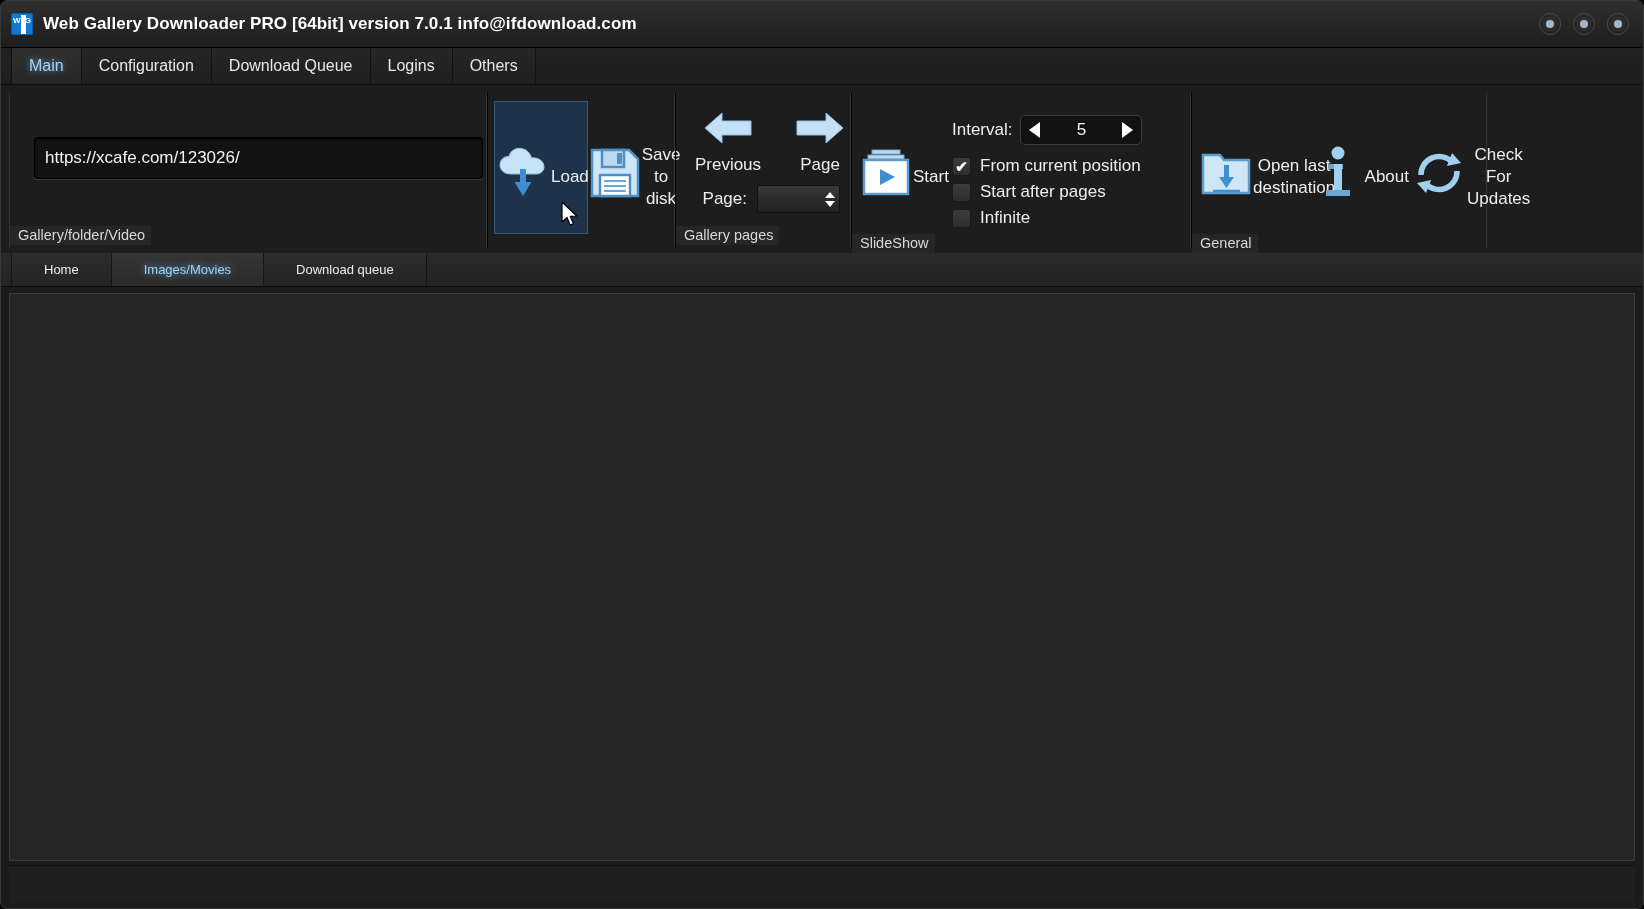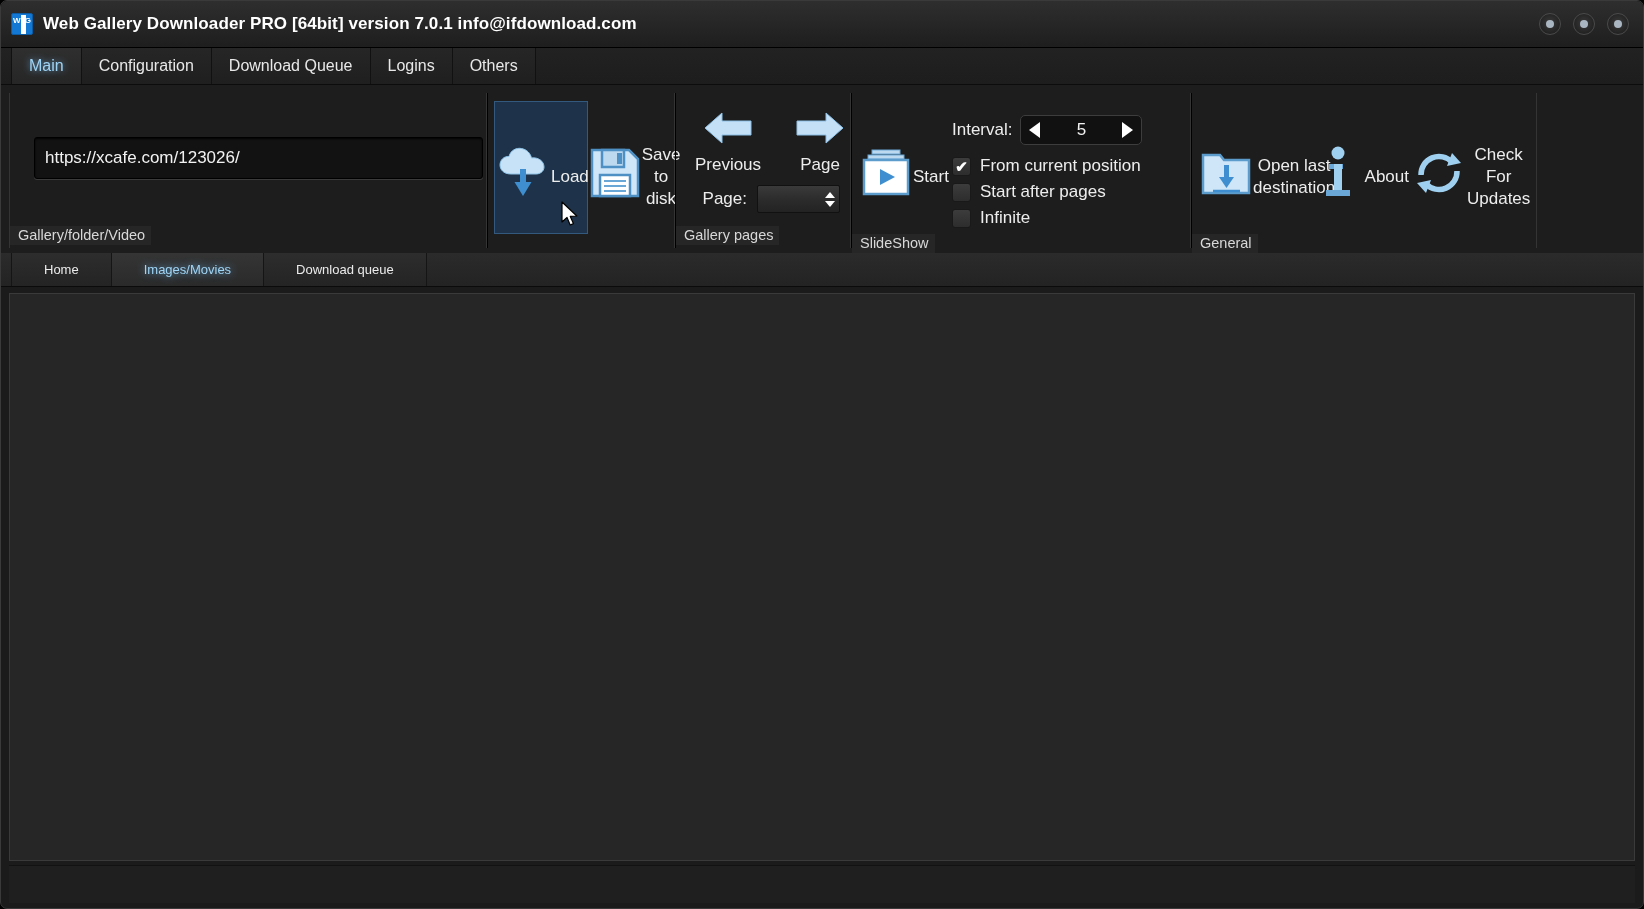--- a/index.html
+++ b/index.html
@@ -151,21 +151,21 @@
     background: #262626;
     align-self: flex-start;
     margin-bottom: 3px;
   }
 
   
   #grp-url     { width: 478px; }
   #grp-loadsave{ width: 188px; }
   #grp-pages   { width: 176px; }
   #grp-slide   { width: 340px; }
-  #grp-general { width: 346px; }
+  #grp-general { width: 296px; }
 
   
   #url-wrap {
     width: 100%;
     padding: 36px 12px 0 18px;
   }
   #url-input {
     width: 449px;
     height: 42px;
     background: #121212;

